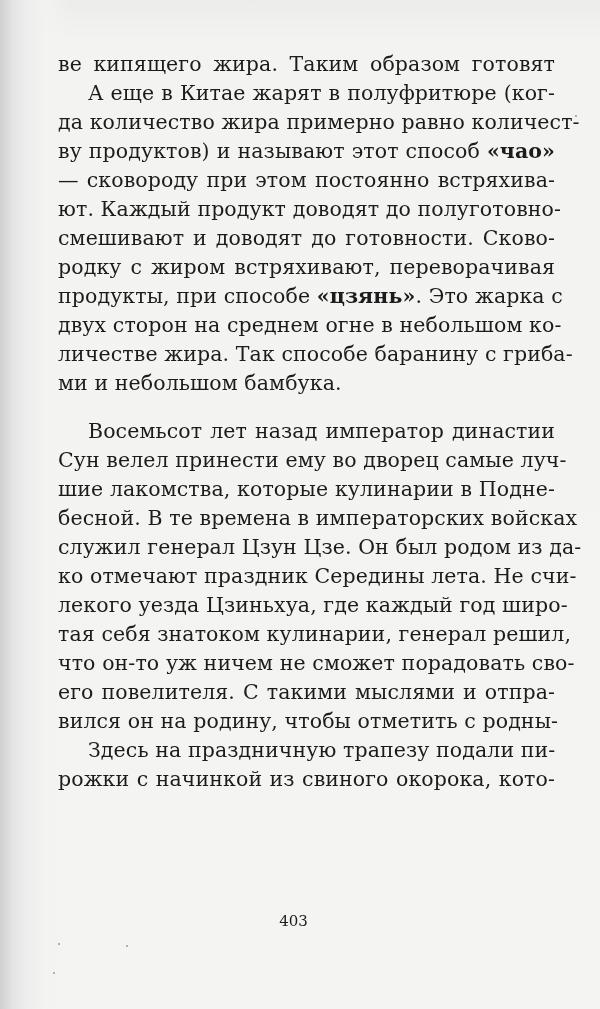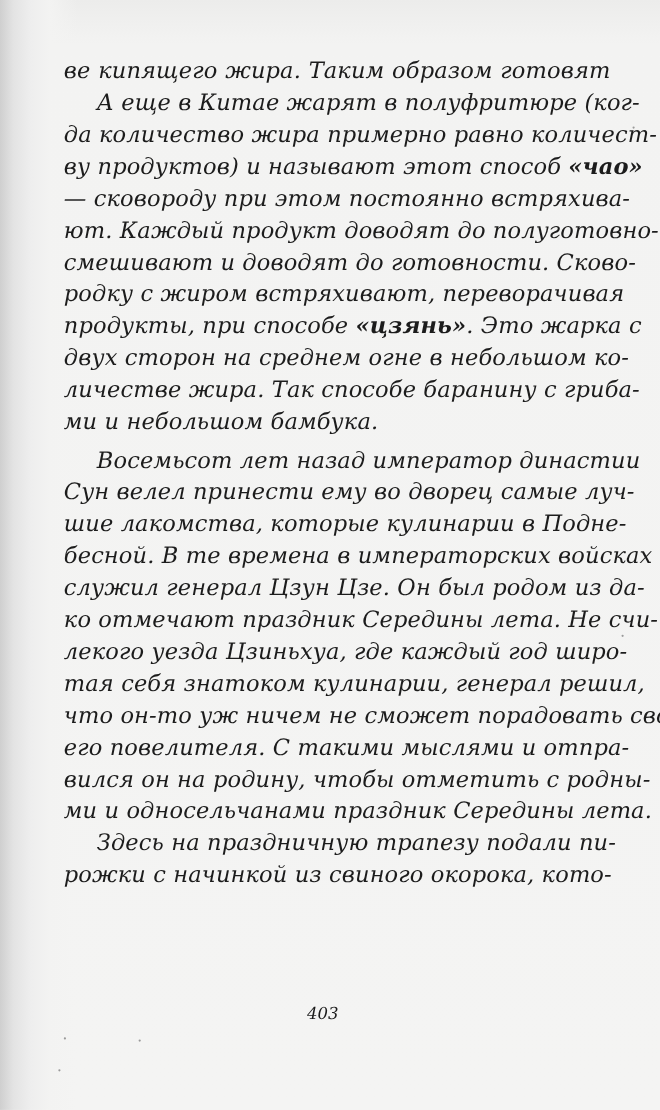--- a/index.html
+++ b/index.html
@@ -16,21 +16,20 @@
       color: #1c1c1c;
     }
     .page {
       position: absolute;
       left: 0; top: 0;
       width: 600px;
       height: 1009px;
       background:
         linear-gradient(to right, #cfcfcf 0px, #e3e3e3 12px, #eeeeee 28px, #f3f3f2 45px, rgba(244,244,243,0) 70px),
         linear-gradient(to bottom, #ececeb 0px, #f3f3f2 40px, #f4f4f3 100%);
-      font-style: italic;
     }
     .text-block {
       position: absolute;
       left: 58px;
       top: 50px;
       width: 497px;
     }
     .line {
       display: block;
       height: 29px;
@@ -41,21 +40,21 @@
       text-align-last: justify;
       letter-spacing: 0.1px;
     }
     .line.last {
       text-align-last: left;
     }
     .line.indent {
       padding-left: 30px;
     }
     .line.para-gap {
-      margin-top: 6px;
+      margin-top: 19px;
     }
     b {
       font-weight: bold;
     }
     .page-number {
       position: absolute;
       top: 907px;
       left: 0;
       width: 587px;
       text-align: center;
@@ -94,21 +93,20 @@
     <span class="line">Сун велел принести ему во дворец самые луч-</span>
     <span class="line">шие лакомства, которые кулинарии в Подне-</span>
     <span class="line">бесной. В те времена в императорских войсках</span>
     <span class="line">служил генерал Цзун Цзе. Он был родом из да-</span>
     <span class="line">ко отмечают праздник Середины лета. Не счи-</span>
     <span class="line">лекого уезда Цзиньхуа, где каждый год широ-</span>
     <span class="line">тая себя знатоком кулинарии, генерал решил,</span>
     <span class="line">что он-то уж ничем не сможет порадовать сво-</span>
     <span class="line">его повелителя. С такими мыслями и отпра-</span>
     <span class="line">вился он на родину, чтобы отметить с родны-</span>
-    <span class="line last">ми и односельчанами праздник Середины лета.</span>
 
     <span class="line indent">Здесь на праздничную трапезу подали пи-</span>
     <span class="line">рожки с начинкой из свиного окорока, кото-</span>
 
   </div>
 
   <div class="page-number">403</div>
 
   <span class="speck" style="left:58px; top:943px;"></span>
   <span class="speck" style="left:126px; top:945px;"></span>

